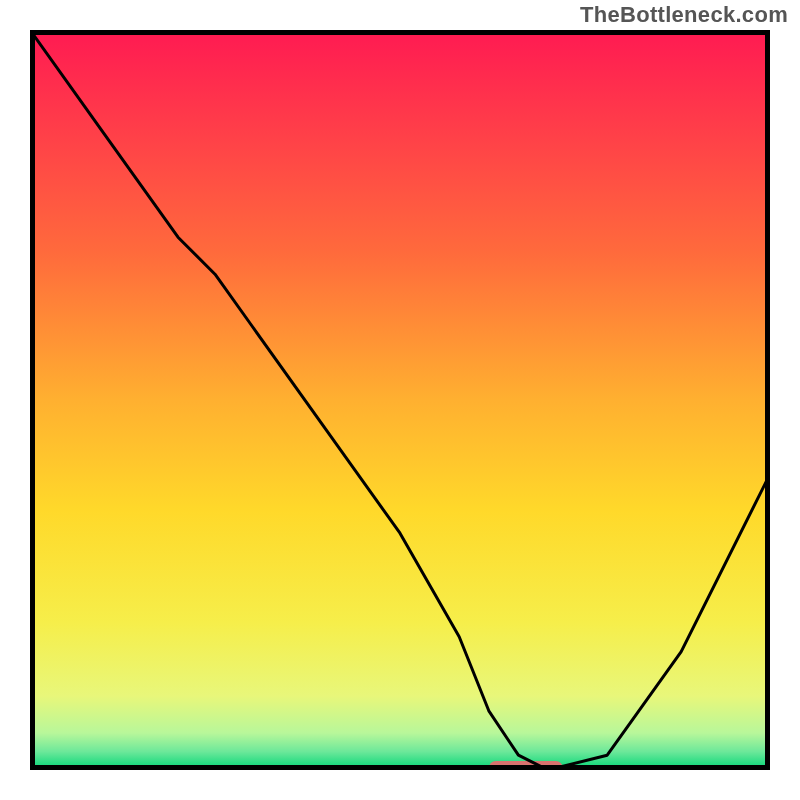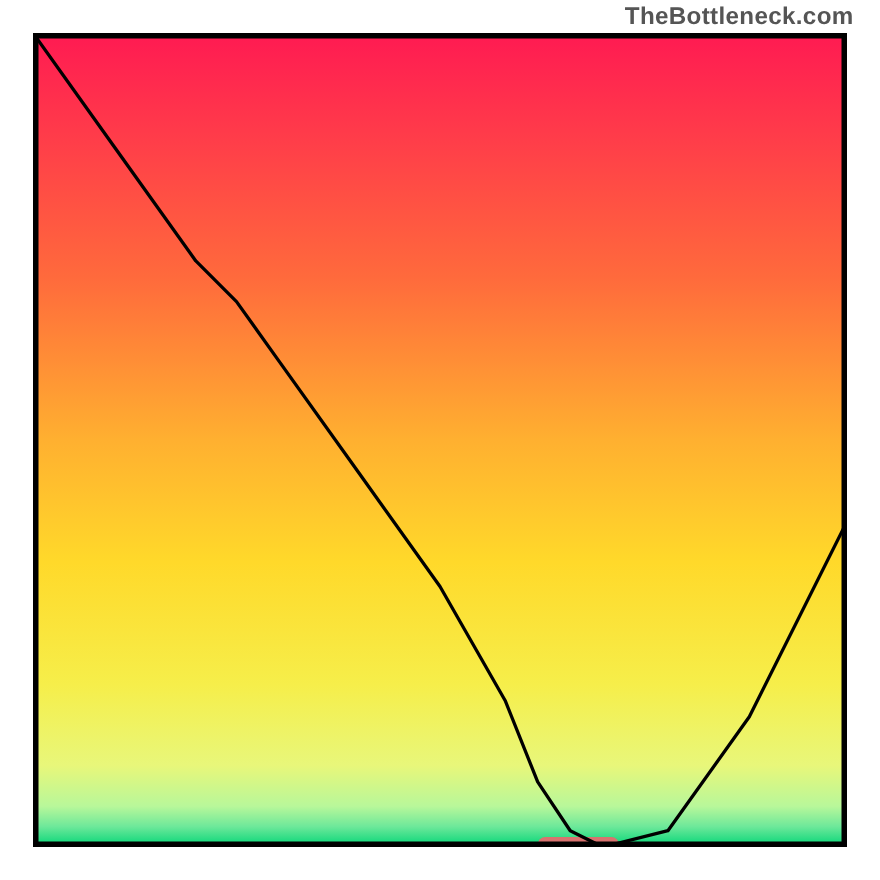--- a/index.html
+++ b/index.html
@@ -7,21 +7,21 @@
     padding: 0;
     width: 800px;
     height: 800px;
     background: #ffffff;
     font-family: Arial, Helvetica, sans-serif;
     overflow: hidden;
   }
   .watermark {
     position: absolute;
     top: 2px;
-    right: 24px;
+    right: 12px;
     font-size: 22px;
     font-weight: 600;
     color: #555555;
     letter-spacing: 0.3px;
     z-index: 10;
   }
   .chart-wrap {
     position: absolute;
     top: 30px;
     left: 30px;

